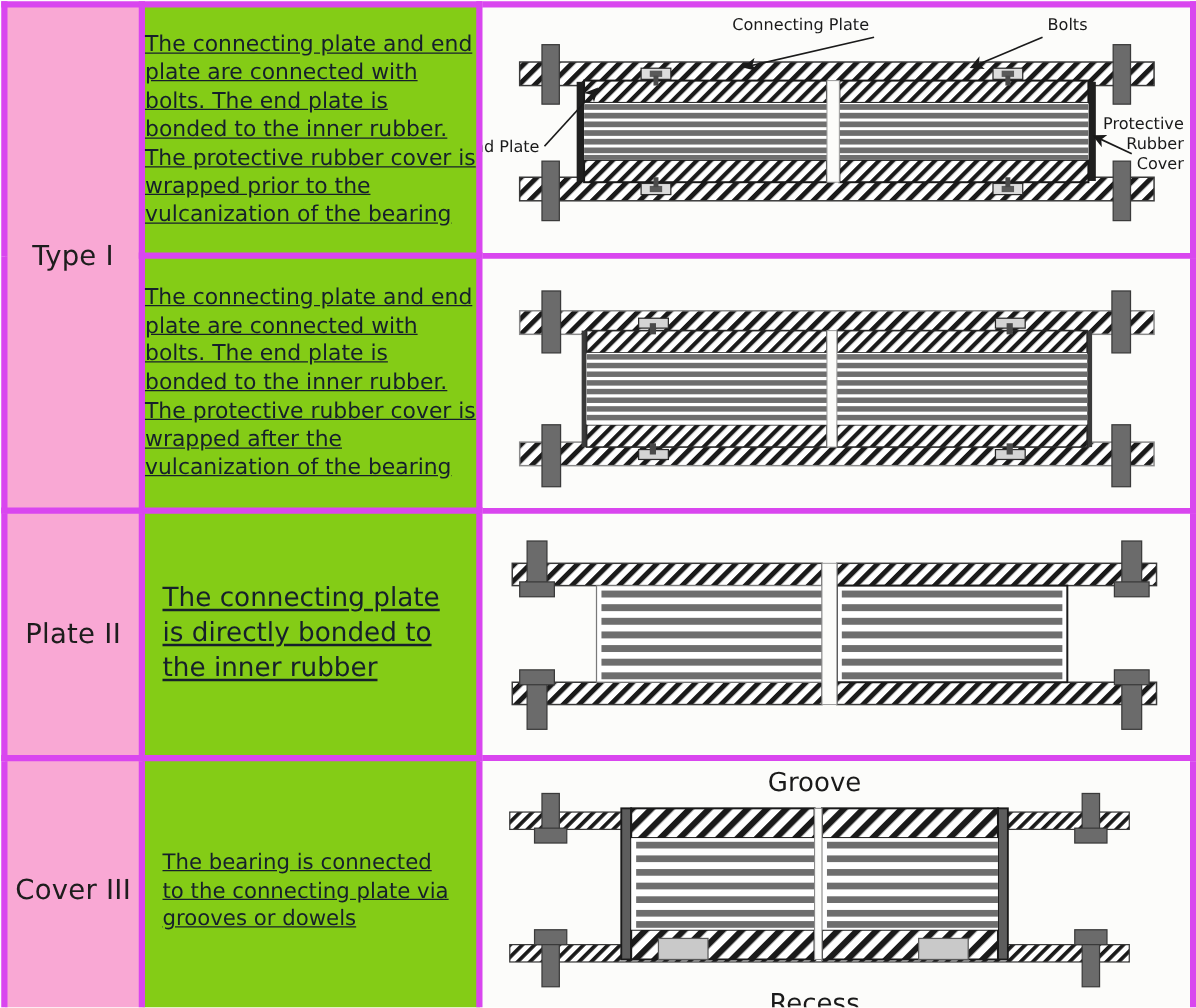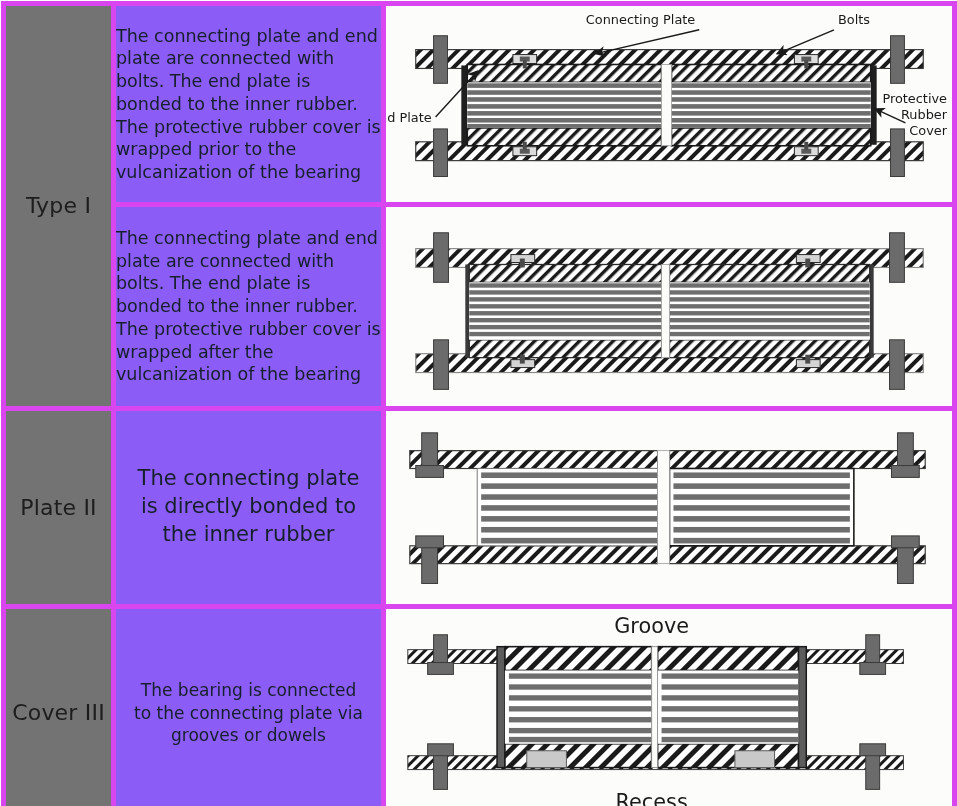--- a/index.html
+++ b/index.html
@@ -25,36 +25,37 @@
   }
   table.bearing-table td {
     border: 5px solid #d946ef;
     padding: 0;
     vertical-align: middle;
     box-sizing: border-box;
     margin-top: 17px;
   }
   td.type-cell {
     width: 110px;
-    background: #737373;
+    background: #f9a8d4;
     text-align: center;
     font-size: 22px;
     color: #1d1d1d;
     letter-spacing: 0.2px;
   }
   td.desc-cell {
     width: 270px;
-    background: #8b5cf6;
+    background: #84cc16;
     padding: 8px 12px 8px 14px;
     font-size: 17.5px;
     line-height: 1.30;
     color: #16202b;
+    text-decoration: underline;
   }
   td.desc-cell.center-text {
-    text-align: center;
+    text-align: left;
     font-size: 21px;
     line-height: 1.33;
     padding: 8px 14px;
   }
   td.desc-cell.center-text.small {
     font-size: 17px;
   }
   td.fig-cell {
     background: #fcfcfa;
     width: 571px;

